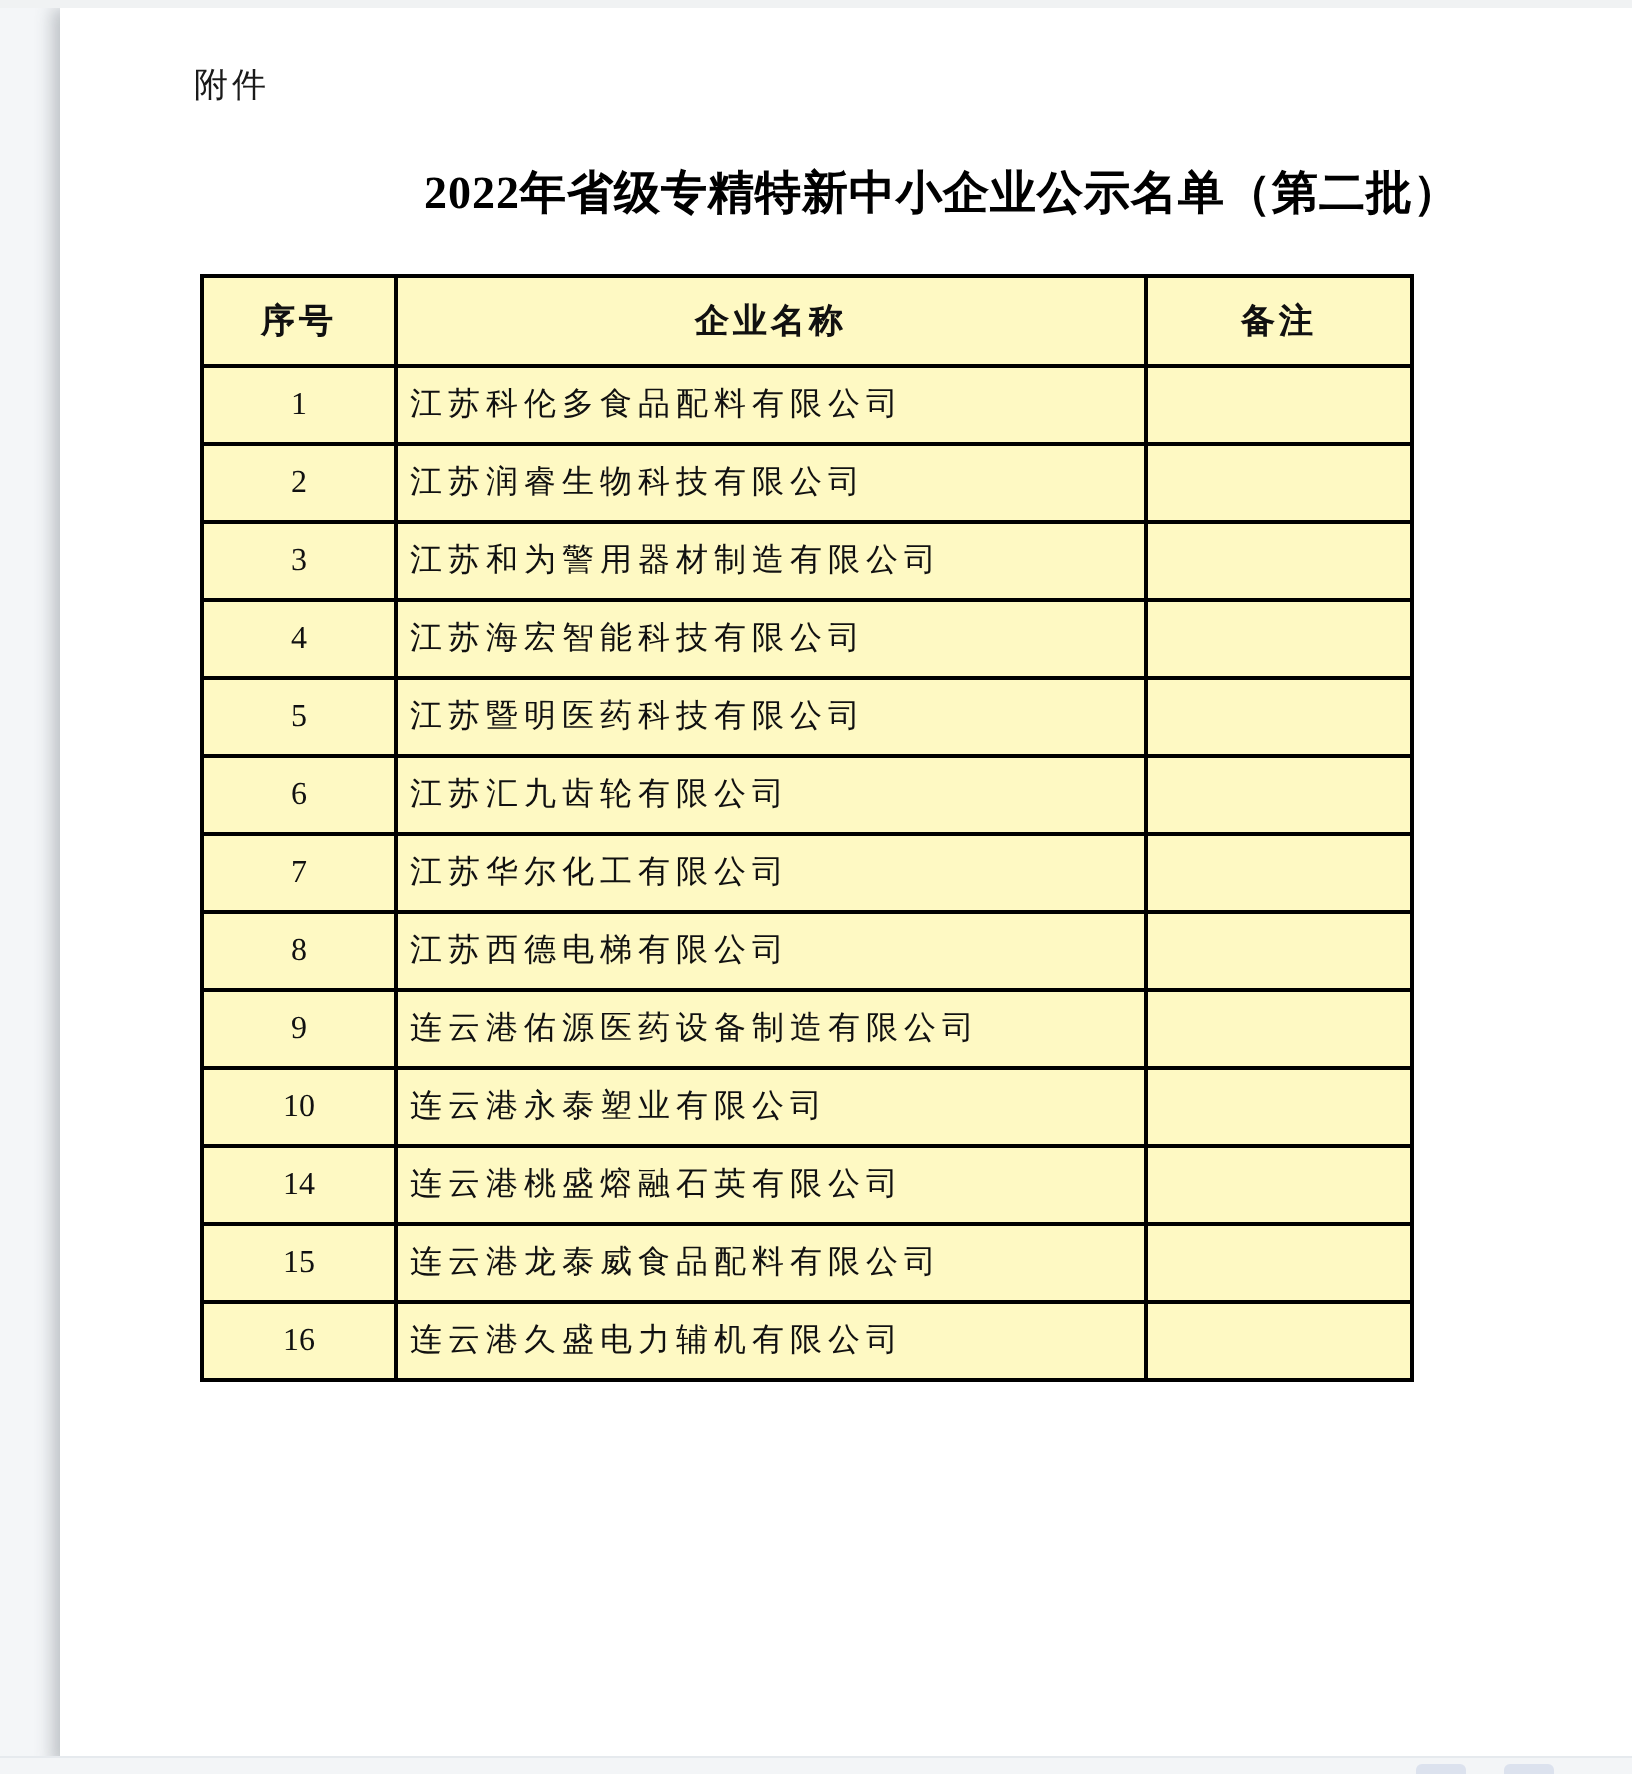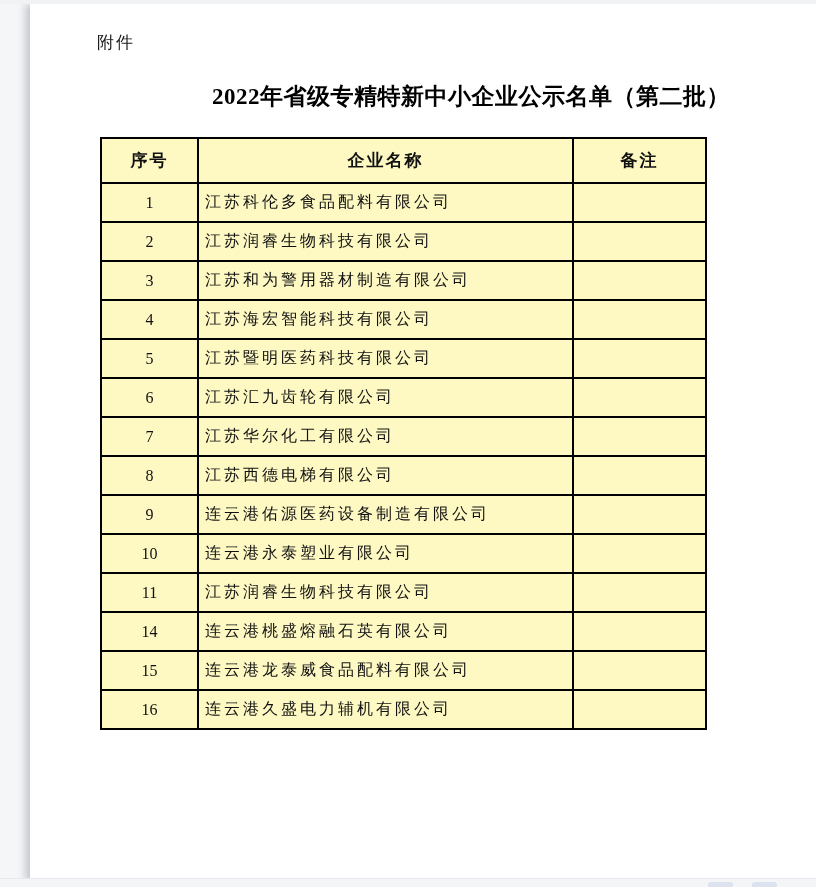--- a/index.html
+++ b/index.html
@@ -124,25 +124,20 @@
         <td class="no">9</td>
         <td class="name">连云港佑源医药设备制造有限公司</td>
         <td class="remark"></td>
       </tr>
       <tr>
         <td class="no">10</td>
         <td class="name">连云港永泰塑业有限公司</td>
         <td class="remark"></td>
       </tr>
       <tr>
-        <td class="no">11</td>
-        <td class="name">江苏润睿生物科技有限公司</td>
-        <td class="remark"></td>
-      </tr>
-      <tr>
         <td class="no">14</td>
         <td class="name">连云港桃盛熔融石英有限公司</td>
         <td class="remark"></td>
       </tr>
       <tr>
         <td class="no">15</td>
         <td class="name">连云港龙泰威食品配料有限公司</td>
         <td class="remark"></td>
       </tr>
       <tr>

